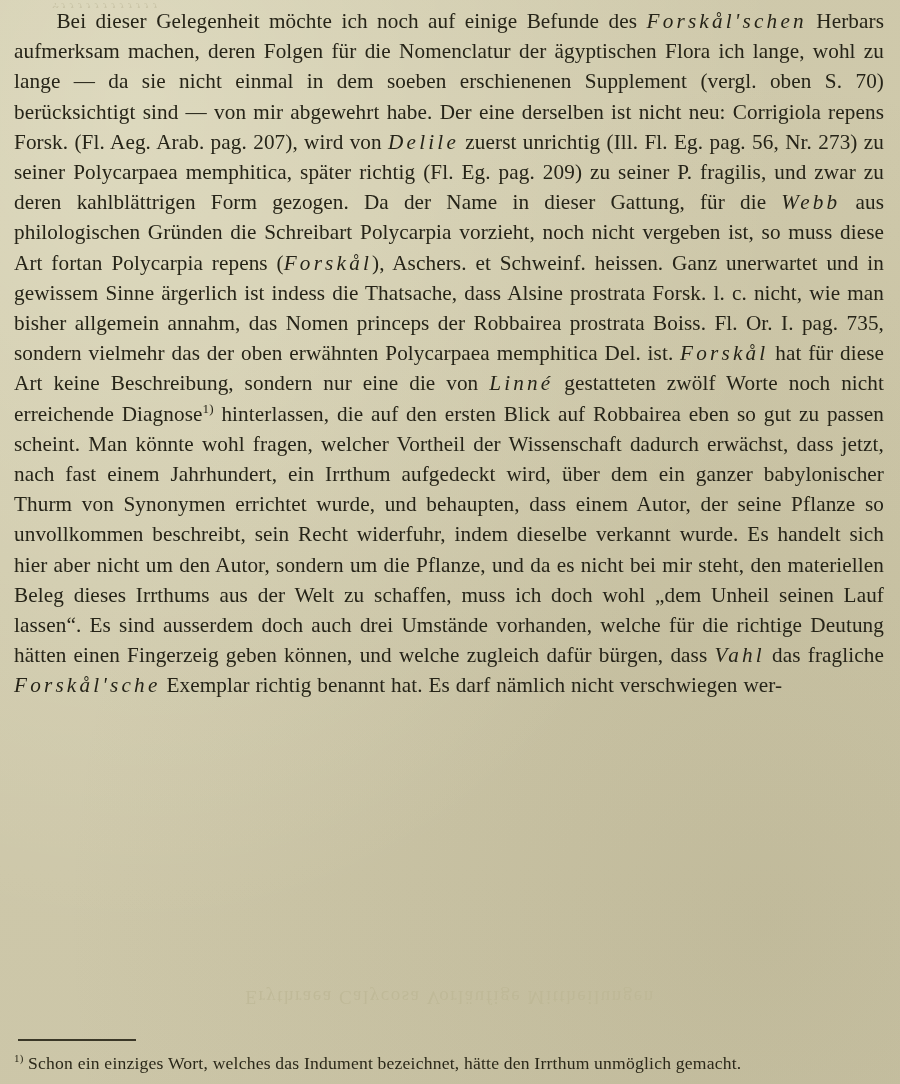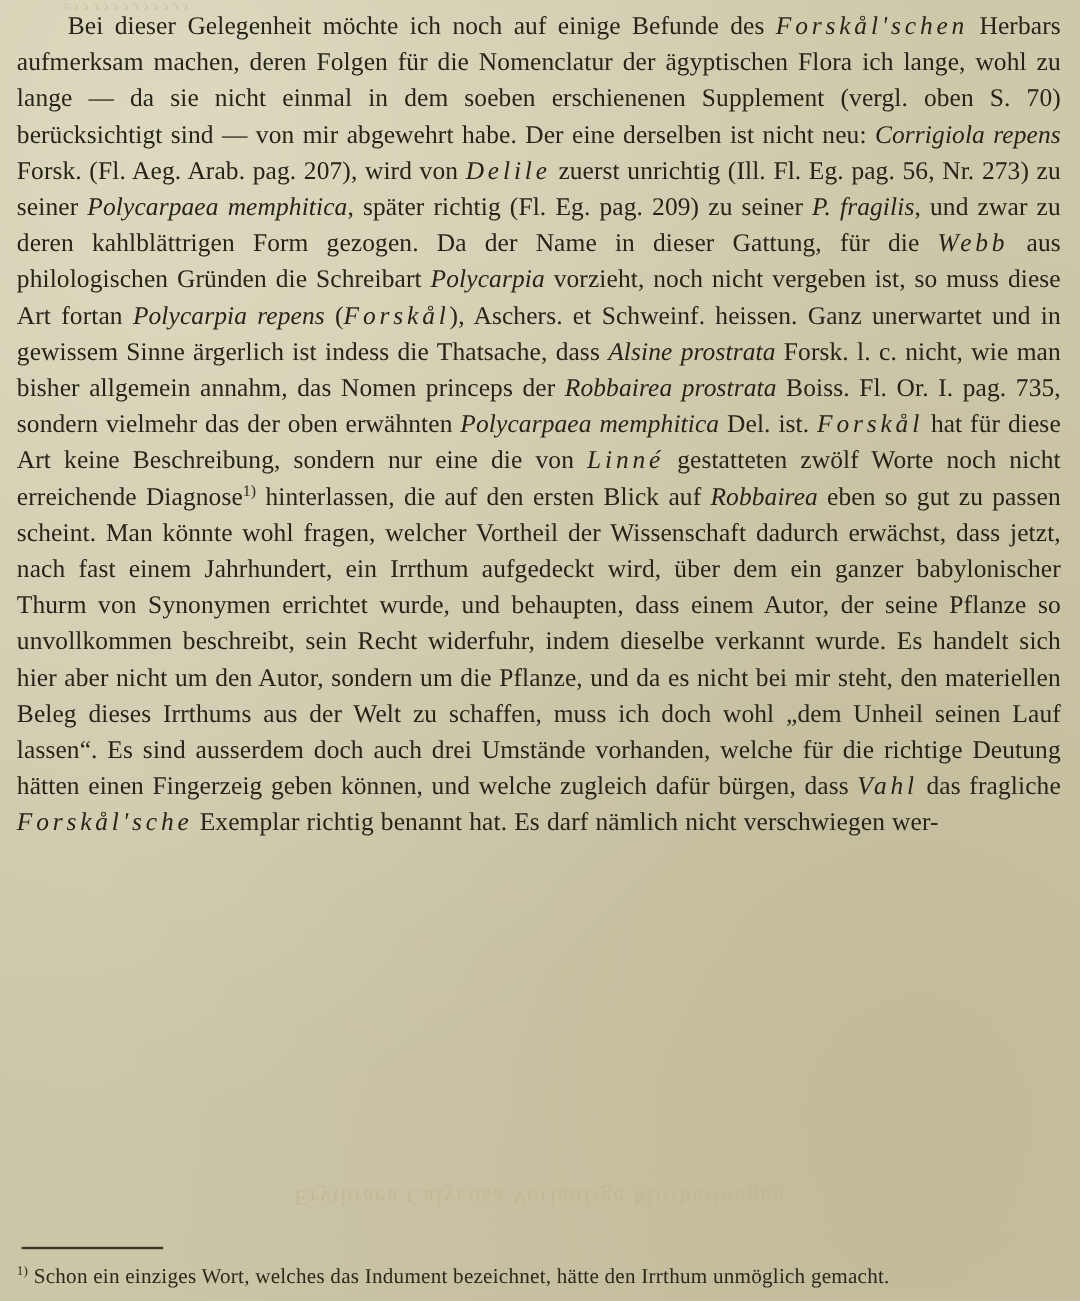--- a/index.html
+++ b/index.html
@@ -50,21 +50,21 @@
     text-align: justify;
     text-justify: inter-word;
     letter-spacing: 0.1px;
     word-spacing: 0.5px;
     -webkit-font-smoothing: none;
   }
   .body-text p {
     margin: 0;
     text-indent: 2.0em;
   }
-  .it { font-style: italic; }
+  .it { }
   .sp {
     letter-spacing: 3.2px;
     word-spacing: 1px;
     font-style: italic;
   }
   .sup {
     font-size: 0.62em;
     vertical-align: super;
     line-height: 0;
   }

